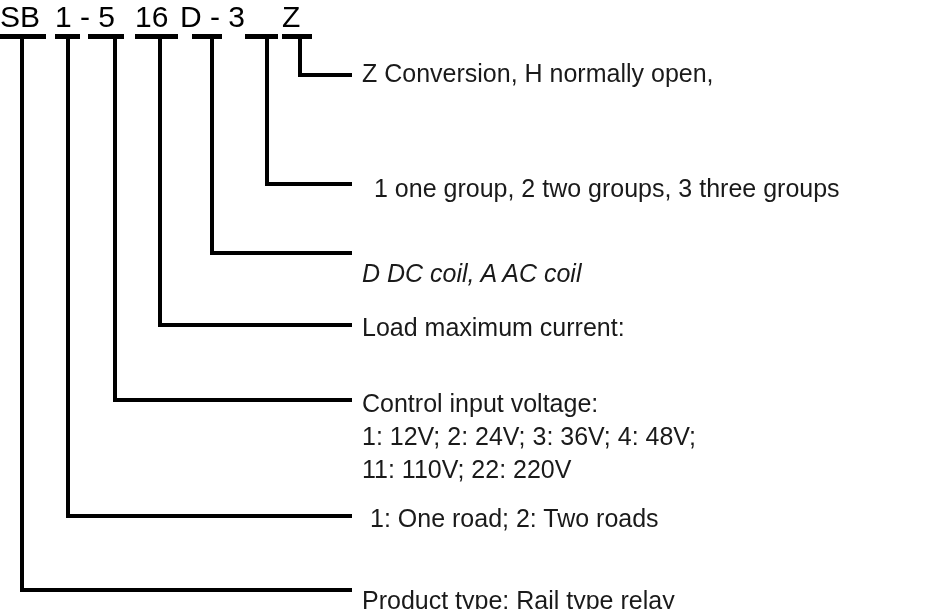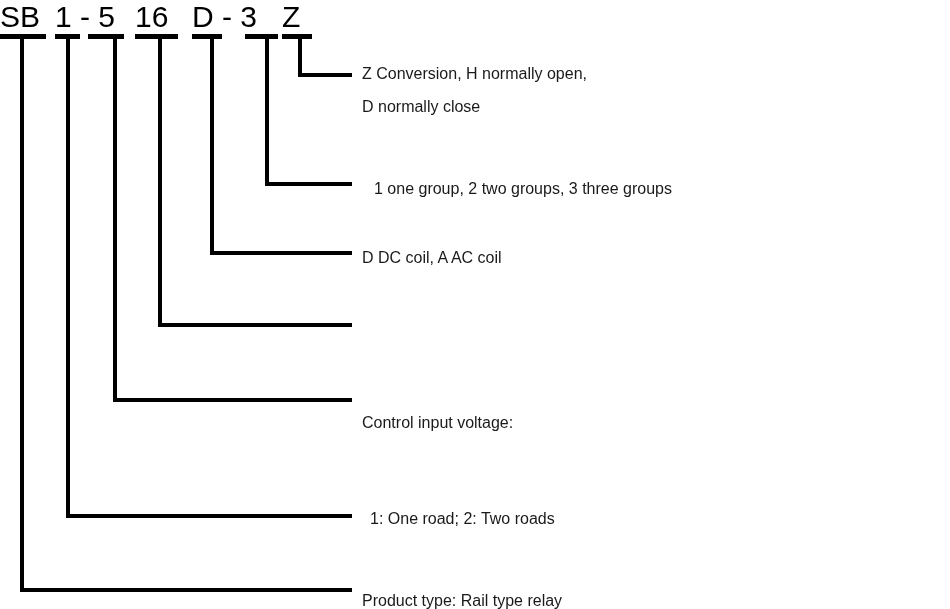--- a/index.html
+++ b/index.html
@@ -36,38 +36,38 @@
   #leaders {
     position: absolute;
     left: 0;
     top: 0;
     width: 950px;
     height: 609px;
   }
   
   .ann {
     position: absolute;
-    font-size: 16px;
+    font-size: 25px;
     color: #1a1a1a;
     line-height: 33px;
     white-space: nowrap;
     font-family: "Liberation Sans", sans-serif;
   }
   .ann .ln { display: block; }
 </style>
 </head>
 <body>
 
 <div id="stage">
 
   <div id="code-row">
       <span class="code-seg" style="left: 0px;">SB</span>
       <span class="code-seg" style="left: 55px;">1 - 5</span>
       <span class="code-seg" style="left: 135px;">16</span>
-      <span class="code-seg" style="left: 192px;">D - 3</span>
+      <span class="code-seg" style="left: 180px;">D - 3</span>
       <span class="code-seg" style="left: 282px;">Z</span>
     </div>
 
   <svg id="leaders" viewBox="0 0 950 609" xmlns="http://www.w3.org/2000/svg">
       <line x1="0" y1="36" x2="46" y2="36" stroke="#000000" stroke-width="5" shape-rendering="crispEdges"></line>
       <line x1="55" y1="36" x2="80" y2="36" stroke="#000000" stroke-width="5" shape-rendering="crispEdges"></line>
       <line x1="88" y1="36" x2="124" y2="36" stroke="#000000" stroke-width="5" shape-rendering="crispEdges"></line>
       <line x1="135" y1="36" x2="178" y2="36" stroke="#000000" stroke-width="5" shape-rendering="crispEdges"></line>
       <line x1="192" y1="36" x2="222" y2="36" stroke="#000000" stroke-width="5" shape-rendering="crispEdges"></line>
       <line x1="245" y1="36" x2="278" y2="36" stroke="#000000" stroke-width="5" shape-rendering="crispEdges"></line>
@@ -91,32 +91,34 @@
       <line x1="113" y1="400" x2="352" y2="400" stroke="#000000" stroke-width="4" shape-rendering="crispEdges"></line>
       <line x1="68" y1="36" x2="68" y2="516" stroke="#000000" stroke-width="4" shape-rendering="crispEdges"></line>
       <line x1="66" y1="516" x2="352" y2="516" stroke="#000000" stroke-width="4" shape-rendering="crispEdges"></line>
       <line x1="22" y1="36" x2="22" y2="590" stroke="#000000" stroke-width="4" shape-rendering="crispEdges"></line>
       <line x1="20" y1="590" x2="352" y2="590" stroke="#000000" stroke-width="4" shape-rendering="crispEdges"></line>
     </svg>
 
   <div id="annotations">
       <div class="ann" style="left: 362px; top: 57px;">
         <span class="ln">Z Conversion, H normally open,</span>
-        <span class="ln">D normally close</span>
       </div>
       <div class="ann" style="left: 374px; top: 172px;">
         <span class="ln">1 one group, 2 two groups, 3 three groups</span>
       </div>
-      <div class="ann" style="left: 362px; top: 241px;">
+      <div class="ann" style="left: 362px; top: 257px; font-style: italic;">
         <span class="ln">D DC coil, A AC coil</span>
       </div>
       <div class="ann" style="left: 362px; top: 311px;">
+        <span class="ln">Load maximum current:</span>
       </div>
-      <div class="ann" style="left: 362px; top: 387px; margin-top: 19px;">
+      <div class="ann" style="left: 362px; top: 387px;">
         <span class="ln">Control input voltage:</span>
+        <span class="ln">1: 12V; 2: 24V; 3: 36V; 4: 48V;</span>
+        <span class="ln">11: 110V; 22: 220V</span>
       </div>
       <div class="ann" style="left: 370px; top: 502px;">
         <span class="ln">1: One road; 2: Two roads</span>
       </div>
       <div class="ann" style="left: 362px; top: 584px;">
         <span class="ln">Product type: Rail type relay</span>
       </div>
     </div>
 
 </div>

